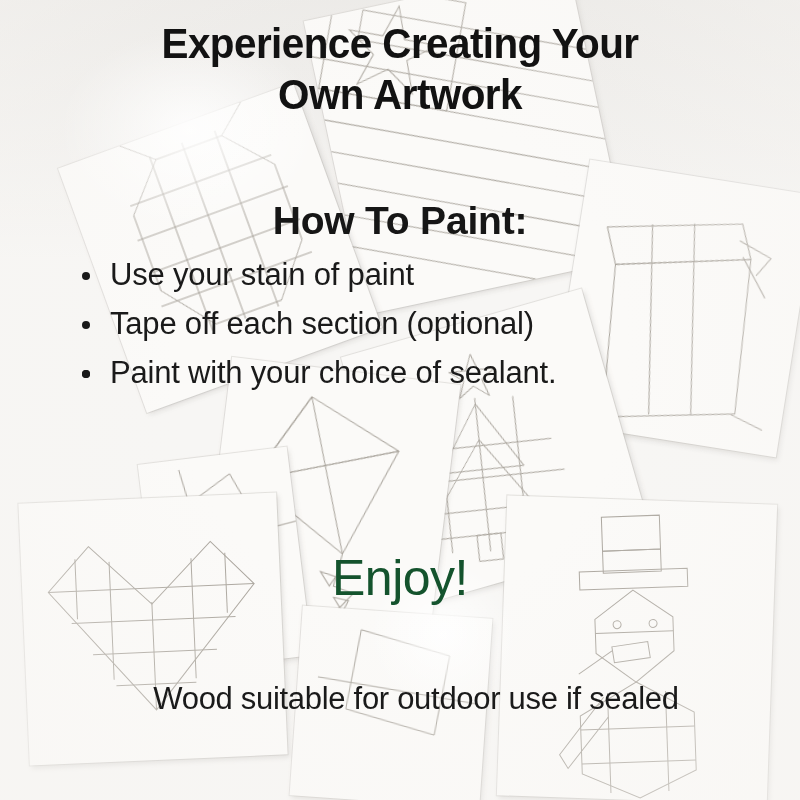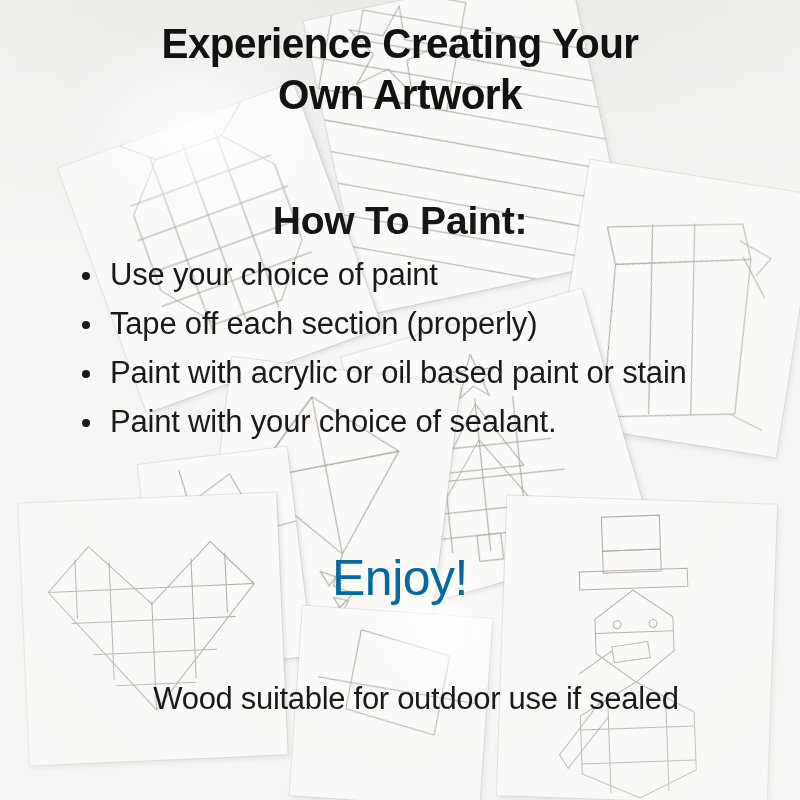--- a/index.html
+++ b/index.html
@@ -50,21 +50,21 @@
     margin:0;padding:0;list-style:none;
     font-size:31px;line-height:49px;color:#1a1a1a;font-weight:400;
     letter-spacing:-.2px;
   }
   .bullets li{position:relative;padding-left:32px;}
   .bullets li .dot{
     position:absolute;left:4px;top:22px;width:8px;height:8px;border-radius:50%;background:#1a1a1a;
   }
   .enjoy{
     position:absolute;left:0;right:0;top:548px;
-    text-align:center;font-size:50px;line-height:60px;color:#0369a1;font-weight:400;
+    text-align:center;font-size:50px;line-height:60px;color:#14532d;font-weight:400;
     letter-spacing:-.5px;
   }
   .footer{
     position:absolute;left:0;right:0;top:676px;
     text-align:center;font-size:31px;line-height:46px;color:#1a1a1a;font-weight:400;
     letter-spacing:-.3px;
     padding-left:32px;
   }
   .footer div{display:block;}
 </style>
@@ -222,29 +222,28 @@
     <div class="title">
       <div>Experience Creating Your</div>
       <div>Own Artwork</div>
     </div>
 
     <div class="subhead">How To Paint:</div>
 
     <ul class="bullets">
       <li>
         <span class="dot"></span>
-        <span>Use your choice of paint</span>
-      </li>
-      <li>
-        <span class="dot"></span>
-        <span>Tape off each section (properly)</span>
-      </li>
-      <li>
-        <span class="dot"></span>
-        <span>Paint with acrylic or oil based paint or stain</span>
+        <span>Use your stain of paint</span>
+      </li>
+      <li>
+        <span class="dot"></span>
+        <span>Tape off each section (optional)</span>
+      </li>
+      <li>
+        <span class="dot"></span>
       </li>
       <li>
         <span class="dot"></span>
         <span>Paint with your choice of sealant.</span>
       </li>
     </ul>
 
     <div class="enjoy">Enjoy!</div>
 
     <div class="footer">

